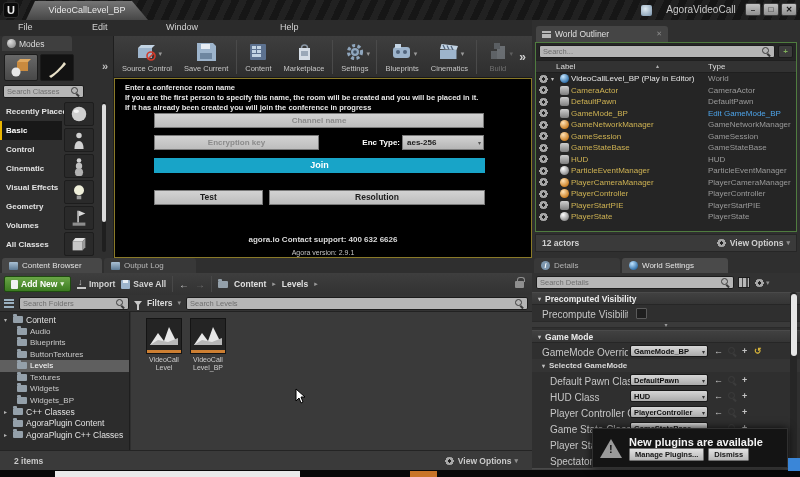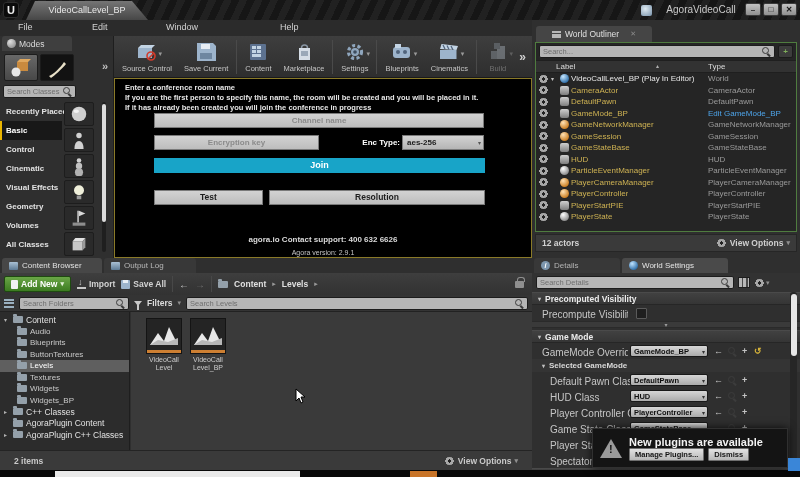--- a/index.html
+++ b/index.html
@@ -32,21 +32,21 @@
   .menu-item{position:absolute;top:2px;font-size:9px;color:#d2d2d2}
 
   
   .modes{position:absolute;left:0;top:36px;width:114px;height:222px;background:#2f2f2f;border-right:1px solid #1e1e1e}
   .modes-tab{position:absolute;left:2px;top:0;height:15px;width:70px;background:#3f3f3f;border-radius:3px 3px 0 0;display:flex;align-items:center;gap:3px;padding:0 5px;font-size:8.5px;color:#dcdcdc}
   .modes-joy{width:9px;height:9px;border-radius:50%;background:radial-gradient(circle at 35% 30%,#e0e0e0,#7c7c7c)}
   .mode-btn{position:absolute;top:18px;width:34px;height:27px;border:1px solid #1c1c1c;border-radius:2px;display:flex;align-items:center;justify-content:center}
   .mode-btn.b1{left:4px;background:linear-gradient(#686868,#484848)}
   .mode-btn.b2{left:40px;background:#121212}
   .modes-chevron{position:absolute;right:5px;top:24px;font-size:11px;font-weight:bold;color:#c0c0c0}
-  .modes-search{position:absolute;left:3px;top:49px;width:73px}
+  .modes-search{position:absolute;left:3px;top:49px;width:81px}
   .mode-cats{position:absolute;left:0;top:66px;width:62px}
   .mode-cat{height:19px;line-height:19px;padding-left:6px;font-size:8px;font-weight:bold;color:#e2e2e2;position:relative;white-space:nowrap}
   .mode-cat.sel{background:#181818;color:#fff}
   .mode-cat.sel::before{content:'';position:absolute;left:0;top:0;width:2px;height:100%;background:#e9b400}
   .mode-items{position:absolute;left:64px;top:66px;width:34px}
   .mode-item{width:30px;height:24px;background:#2a2a2a;border:1px solid #1d1d1d;border-radius:2px;margin-bottom:2px;display:flex;align-items:center;justify-content:center}
   .modes-sb{position:absolute;left:102px;top:66px;width:4px;height:150px;background:#1f1f1f;border-radius:2px}
   .modes-sb-thumb{position:absolute;left:0;top:2px;width:4px;height:118px;background:#dcdcdc;border-radius:2px}
 
   
@@ -71,21 +71,21 @@
   .vp-combo .c{font-size:6px;color:#555;padding-right:2px}
   .vp-join{position:absolute;left:39px;top:79px;width:331px;height:15px;background:#18a4c8;color:#fff;font-size:9px;font-weight:bold;text-align:center;line-height:15px}
   .vp-btn{position:absolute;top:111px;height:15px;background:linear-gradient(#d2d2d2,#bdbdbd);border:1px solid #7a7a7a;color:#1d1d1d;font-size:8.5px;font-weight:bold;text-align:center;line-height:13px}
   .vp-test{left:39px;width:109px}
   .vp-res{left:154px;width:216px}
   .vp-support{position:absolute;left:0;top:156px;width:100%;text-align:center;font-size:8px;font-weight:bold;color:#dadada}
   .vp-version{position:absolute;left:0;top:170px;width:100%;text-align:center;font-size:7px;color:#c4c4c4}
 
   
   .outliner{position:absolute;left:532px;top:20px;width:268px;height:238px;background:#2f2f2f}
-  .ol-tab{position:absolute;left:4px;top:6px;height:16px;width:116px;background:#454545;border-radius:3px 3px 0 0;display:flex;align-items:center;gap:4px;padding:0 16px;font-size:8.5px;color:#e0e0e0}
+  .ol-tab{position:absolute;left:4px;top:6px;height:16px;width:132px;background:#454545;border-radius:3px 3px 0 0;display:flex;align-items:center;gap:4px;padding:0 6px;font-size:8.5px;color:#e0e0e0}
   .ol-tab .bars{width:9px;height:7px;background:linear-gradient(#b8b8b8 0 1.5px,transparent 1.5px 3px,#b8b8b8 3px 4.5px,transparent 4.5px 5.5px,#b8b8b8 5.5px 7px)}
   .ol-tab .x{margin-left:auto;color:#8a8a8a;font-size:7px}
   .ol-body{position:absolute;left:3px;top:22px;width:262px;height:190px;background:#252525;border:1px solid #4f7c3f;overflow:hidden}
   .ol-searchrow{display:flex;gap:3px;padding:2px 3px}
   .ol-searchrow .searchbox{flex:1}
   .ol-filterbtn{width:15px;height:13px;background:#3c3c3c;border:1px solid #1c1c1c;border-radius:2px;color:#7fae5a;font-size:8px;line-height:11px;text-align:center;font-weight:bold}
   .ol-header{height:13px;background:#323232;border-top:1px solid #1f1f1f;border-bottom:1px solid #1f1f1f;position:relative;font-size:8px;font-weight:normal;color:#dcdcdc}
   .ol-header .h1{position:absolute;left:20px;top:1px}
   .ol-header .sort{position:absolute;left:120px;top:1px;font-size:6px;color:#b0b0b0}
   .ol-header .h2{position:absolute;left:172px;top:1px}

